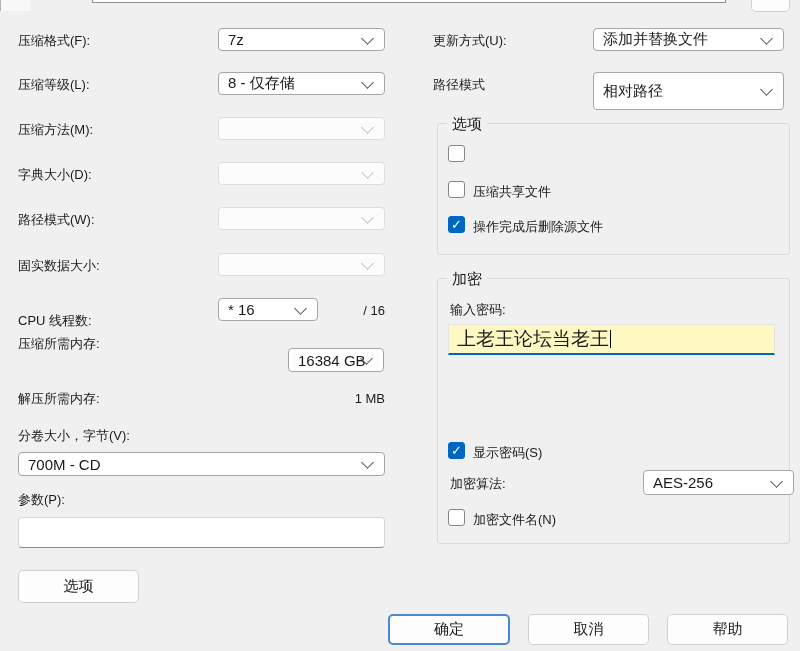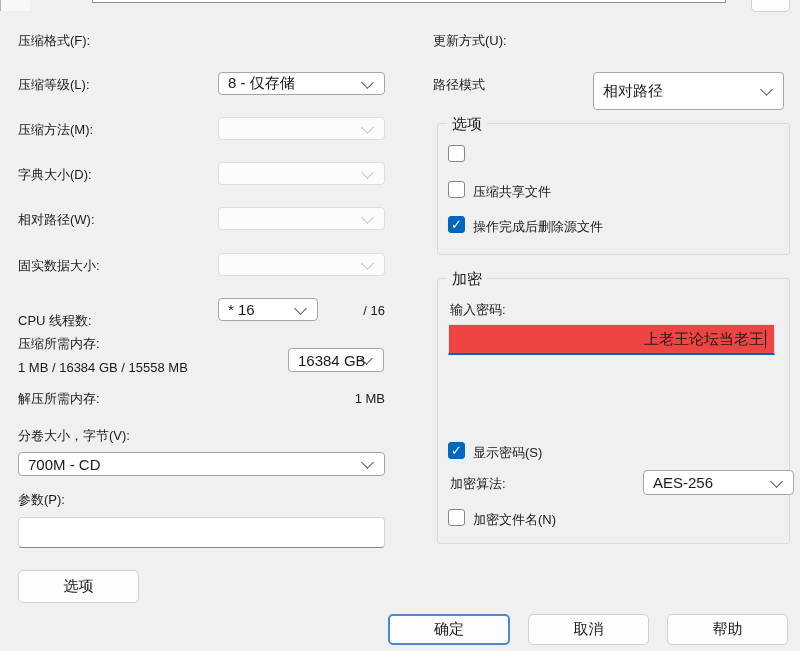--- a/index.html
+++ b/index.html
@@ -33,79 +33,82 @@
     position:absolute;background:#fdfdfd;border:1px solid #d0d0d0;border-radius:5px;
     font-size:15px;display:flex;align-items:center;justify-content:center;box-sizing:border-box;
     cursor:default;
   }
   .btn.primary{border:2px solid #4a89cf;}
   .textinput{
     position:absolute;background:#fff;border:1px solid #d6d6d6;border-bottom:1px solid #8a8a8a;
     border-radius:4px;box-sizing:border-box;
   }
   .pwinput{
-    position:absolute;background:#ef4444;border:1px solid #e3e3e3;border-bottom:2px solid #0067c0;
-    box-sizing:border-box;display:flex;align-items:center;padding:0 8px;font-size:15px;
-    white-space:nowrap;overflow:hidden;justify-content:flex-end;
+    position:absolute;background:#fef9c3;border:1px solid #e3e3e3;border-bottom:2px solid #0067c0;
+    box-sizing:border-box;display:flex;align-items:center;padding:0 8px;font-size:19px;
+    white-space:nowrap;overflow:hidden;
   }
   .caret{display:inline-block;width:1px;height:18px;background:#000;margin-left:1px;}
   .remnant-input{position:absolute;background:#fff;border:1px solid #8f8f8f;box-sizing:border-box;}
   .remnant-btn{position:absolute;background:#fdfdfd;border:1px solid #d1d1d1;border-radius:5px;box-sizing:border-box;}
   .remnant-edge{position:absolute;background:#f8f8f8;border-left:1px solid #b2b2b2;box-sizing:border-box;}
 </style>
 </head>
 <body>
 
 <div id="dialog">
 
   <div class="remnant-edge" style="left:0;top:0;width:30px;height:11px"></div>
   <div class="remnant-input" style="left:92px;top:-20px;width:634px;height:23px"></div>
   <div class="remnant-btn" style="left:751px;top:-16px;width:39px;height:28px"></div>
 
   <div class="lbl" style="left:18px;top:31px">压缩格式(F):</div>
+  <div class="combo" style="left:218px;top:28px;width:167px;height:23px">
+    <span>7z</span>
+    <span class="chev"></span>
+  </div>
 
   <div class="lbl" style="left:18px;top:75px">压缩等级(L):</div>
   <div class="combo" style="left:218px;top:72px;width:167px;height:23px">
     <span>8 - 仅存储</span>
     <span class="chev"></span>
   </div>
 
   <div class="lbl" style="left:18px;top:120px">压缩方法(M):</div>
   <div class="combo disabled" style="left:218px;top:117px;width:167px;height:23px">
     <span></span>
     <span class="chev"></span>
   </div>
 
   <div class="lbl" style="left:18px;top:165px">字典大小(D):</div>
   <div class="combo disabled" style="left:218px;top:162px;width:167px;height:23px">
     <span></span>
     <span class="chev"></span>
   </div>
 
-  <div class="lbl" style="left:18px;top:210px">相对路径(W):</div>
+  <div class="lbl" style="left:18px;top:210px">路径模式(W):</div>
   <div class="combo disabled" style="left:218px;top:207px;width:167px;height:23px">
     <span></span>
     <span class="chev"></span>
   </div>
 
   <div class="lbl" style="left:18px;top:256px">固实数据大小:</div>
   <div class="combo disabled" style="left:218px;top:253px;width:167px;height:23px">
     <span></span>
     <span class="chev"></span>
   </div>
 
   <div class="lbl" style="left:18px;top:311px">CPU 线程数:</div>
   <div class="combo" style="left:218px;top:298px;width:100px;height:23px">
     <span>* 16</span>
     <span class="chev"></span>
   </div>
   <div class="lbl right" style="left:345px;top:301px;width:40px">/ 16</div>
 
   <div class="lbl" style="left:18px;top:334px">压缩所需内存:</div>
-  <div class="lbl" style="left:18px;top:358px">1 MB / 16384 GB / 15558 MB</div>
   <div class="combo" style="left:288px;top:348px;width:96px;height:24px">
     <span>16384 GB</span>
     <span class="chev"></span>
   </div>
 
   <div class="lbl" style="left:18px;top:389px">解压所需内存:</div>
   <div class="lbl right" style="left:335px;top:389px;width:50px">1 MB</div>
 
   <div class="lbl" style="left:18px;top:426px">分卷大小，字节(V):</div>
   <div class="combo" style="left:18px;top:452px;width:367px;height:24px">
@@ -116,20 +119,24 @@
   <div class="lbl" style="left:18px;top:490px">参数(P):</div>
   <div class="textinput" style="left:18px;top:517px;width:367px;height:31px">
     <span></span>
   </div>
 
   <div class="btn" style="left:18px;top:570px;width:121px;height:33px">
     <span>选项</span>
   </div>
 
   <div class="lbl" style="left:433px;top:31px">更新方式(U):</div>
+  <div class="combo" style="left:593px;top:28px;width:191px;height:23px">
+    <span>添加并替换文件</span>
+    <span class="chev"></span>
+  </div>
 
   <div class="lbl" style="left:433px;top:75px">路径模式</div>
   <div class="combo" style="left:593px;top:72px;width:191px;height:38px">
     <span>相对路径</span>
     <span class="chev"></span>
   </div>
 
   <div class="group" style="left:437px;top:123px;width:351px;height:130px">
     <span class="group-title">选项</span>
   </div>

